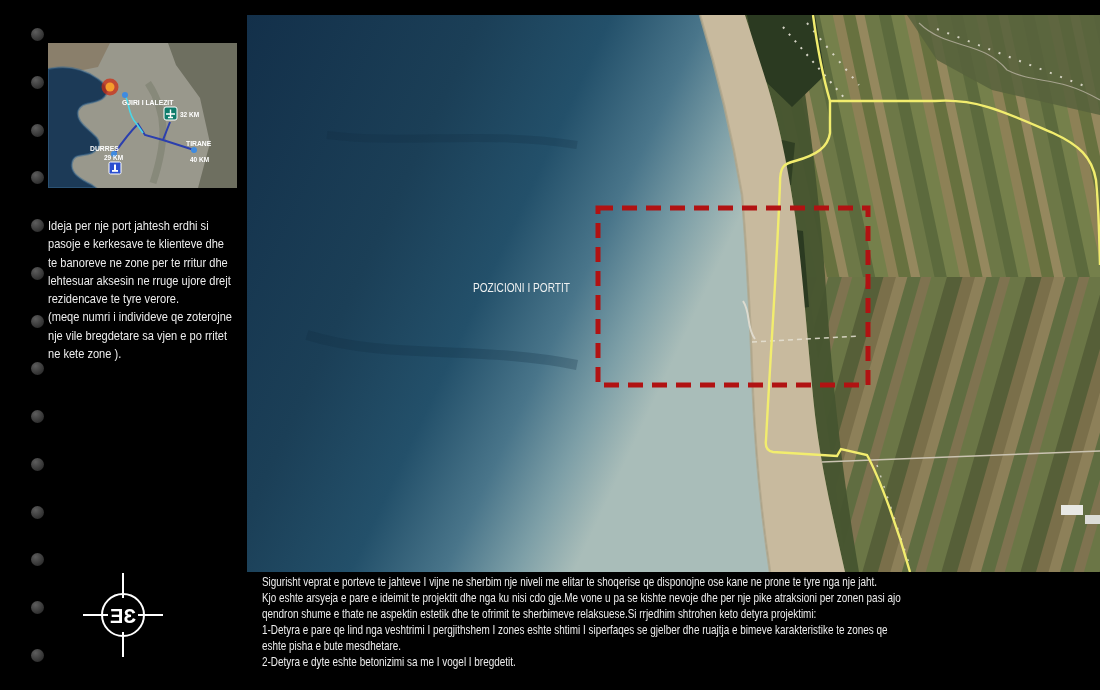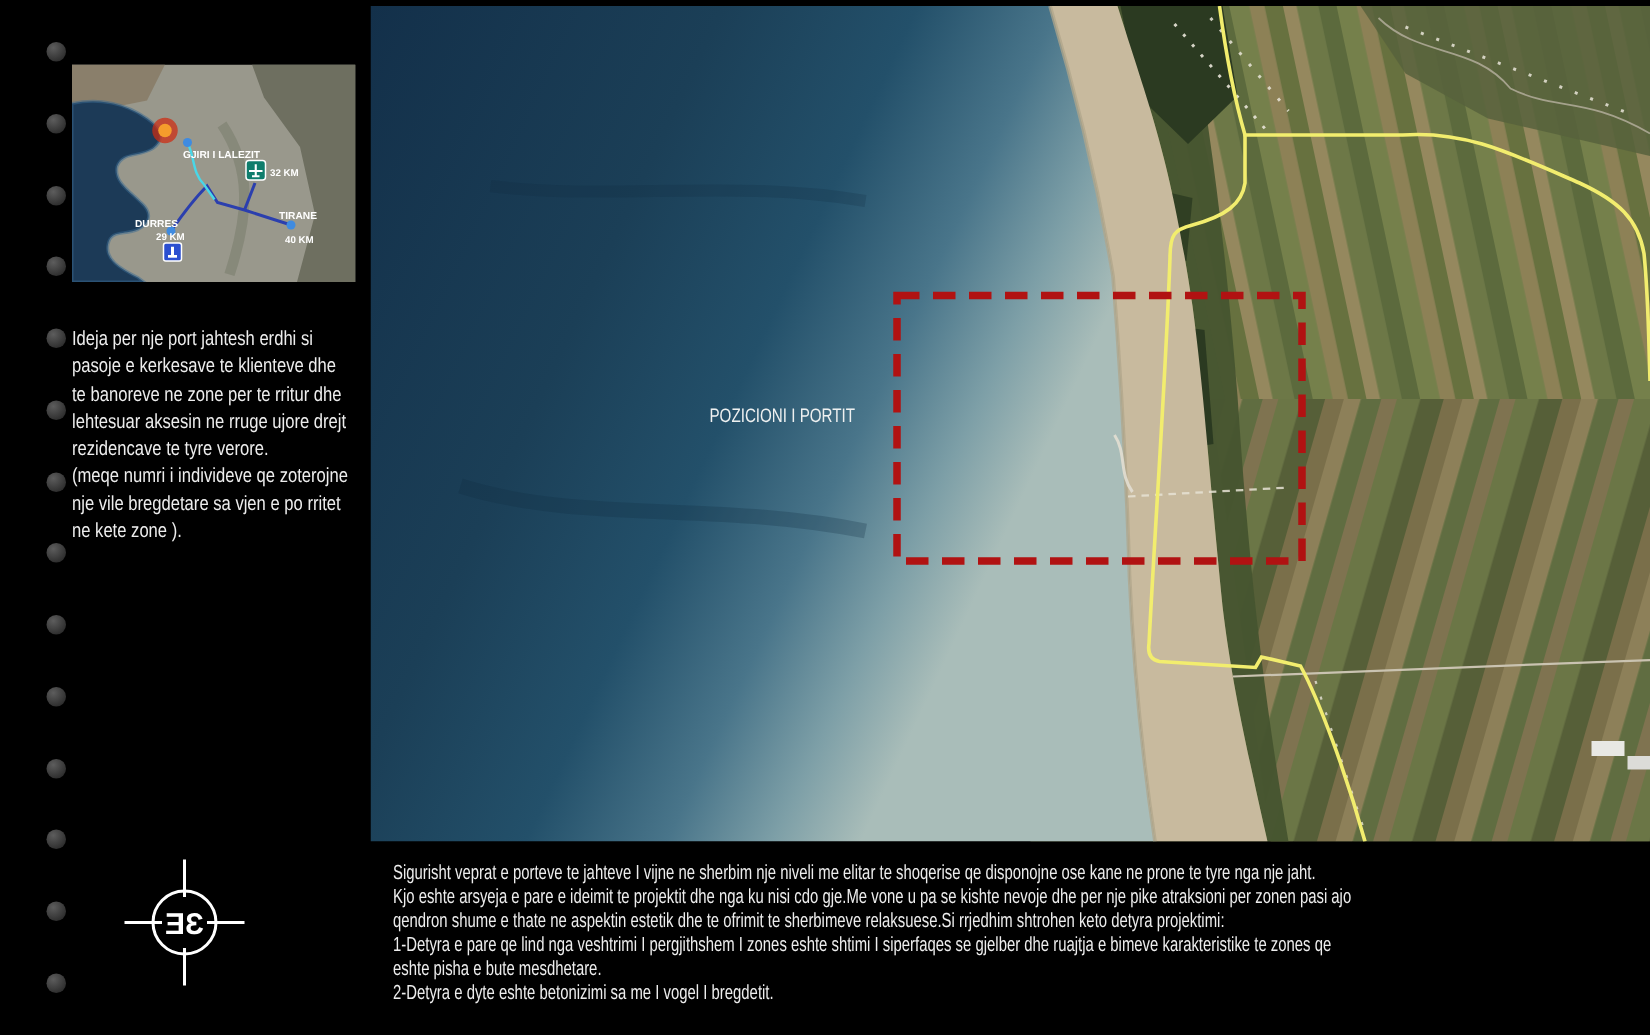--- a/index.html
+++ b/index.html
@@ -10,21 +10,21 @@
              display:flex;flex-direction:column;justify-content:space-between;}
   .screw{width:13px;height:13px;border-radius:50%;
          background:radial-gradient(circle at 35% 30%, #5d5d5d, #303030 72%, #1c1c1c 100%);}
   
   .minimap{position:absolute;left:48px;top:43px;width:189px;height:145px;}
   
   .intro{position:absolute;left:48px;top:217px;width:250px;
          font-size:13.5px;line-height:18.3px;letter-spacing:0px;
          transform:scaleX(.82);transform-origin:left top;white-space:nowrap;color:#ededed;}
   
-  .satellite{position:absolute;left:247px;top:4px;width:853px;height:557px;}
+  .satellite{position:absolute;left:247px;top:15px;width:853px;height:557px;}
   
   .logo{position:absolute;left:78px;top:570px;width:95px;height:95px;}
   
   .description{position:absolute;left:262px;top:574px;width:1120px;
          font-size:13.6px;line-height:16px;
          transform:scaleX(.73);transform-origin:left top;white-space:nowrap;color:#ededed;}
   svg text{font-family:"Liberation Sans",sans-serif;}
 </style>
 </head>
 <body>

